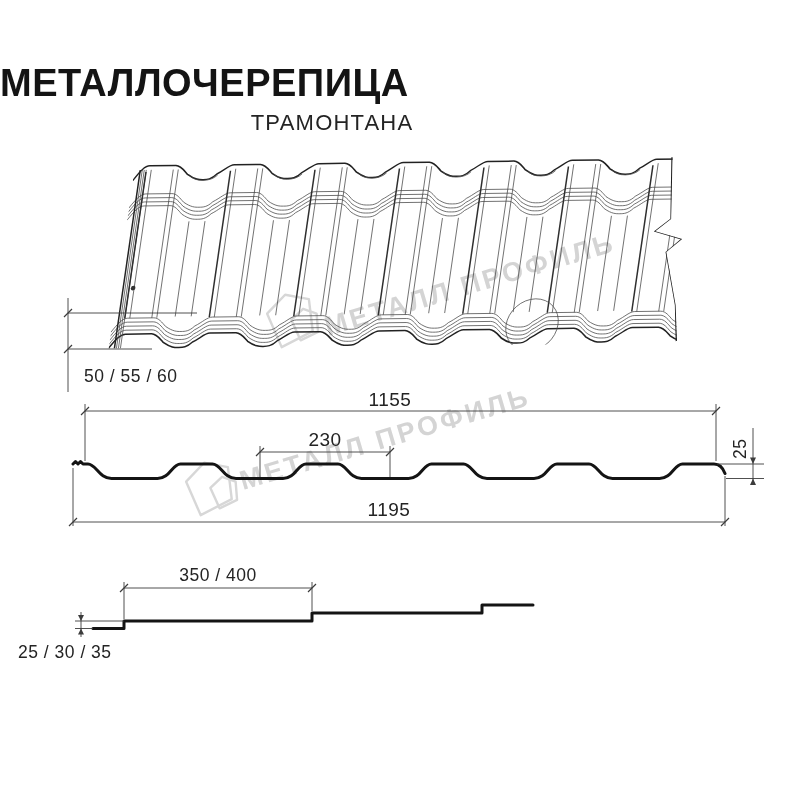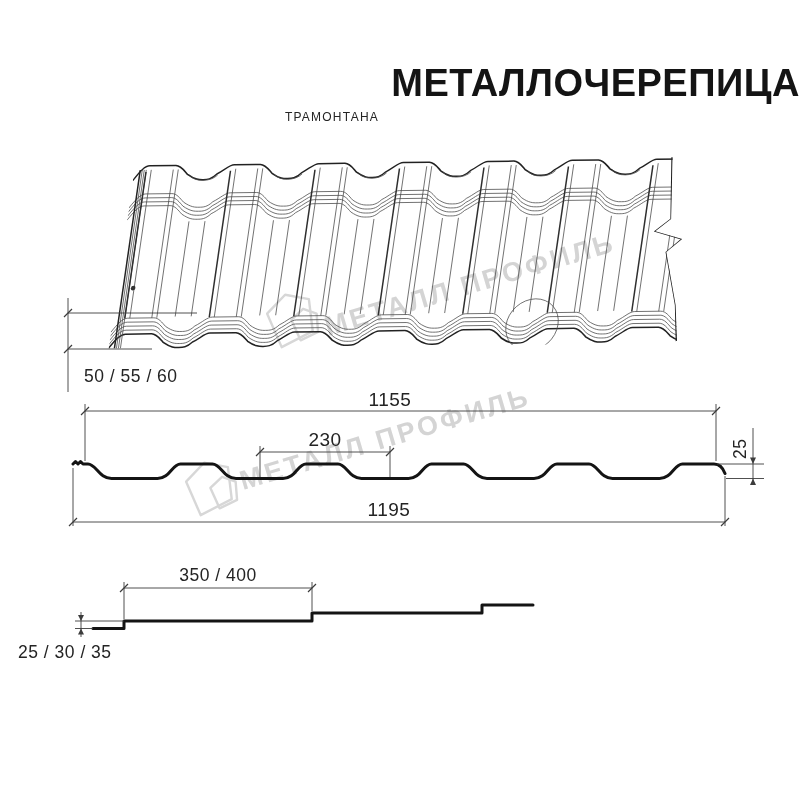--- a/index.html
+++ b/index.html
@@ -1,21 +1,21 @@
 <!DOCTYPE html>
 <html><head>
 <meta charset="utf-8">
 <style>
   html,body{margin:0;padding:0;background:#ffffff;}
   #page{position:relative;width:800px;height:800px;background:#ffffff;overflow:hidden;
         font-family:"Liberation Sans","DejaVu Sans",sans-serif;}
-  .title{position:absolute;left:0;top:62px;width:800px;text-align:right;
+  .title{position:absolute;left:0;top:62px;width:800px;text-align:left;
          font-size:38px;font-weight:800;letter-spacing:.5px;color:#141414;}
   .subtitle{position:absolute;left:0;top:110px;width:664px;text-align:center;
-            font-size:12px;font-weight:500;letter-spacing:1.2px;color:#242424;}
+            font-size:22px;font-weight:500;letter-spacing:1.2px;color:#242424;}
   svg{position:absolute;left:0;top:0;}
   .w{stroke:#4a4a4a;stroke-width:.75;fill:none;}
   .w2{stroke:#2e2e2e;stroke-width:1.5;fill:none;}
   .edge{stroke:#222;stroke-width:1.5;fill:none;}
   .profile{stroke:#141414;stroke-width:3;fill:none;stroke-linejoin:round;stroke-linecap:round;}
   .dim{stroke:#3c3c3c;stroke-width:.9;fill:none;}
   .tick{stroke:#3c3c3c;stroke-width:1.2;fill:none;}
   .arrow{fill:#3c3c3c;stroke:none;}
   .dimtext{font-size:19px;fill:#242424;letter-spacing:.5px;}
   .dimtext.small{font-size:17.5px;}

